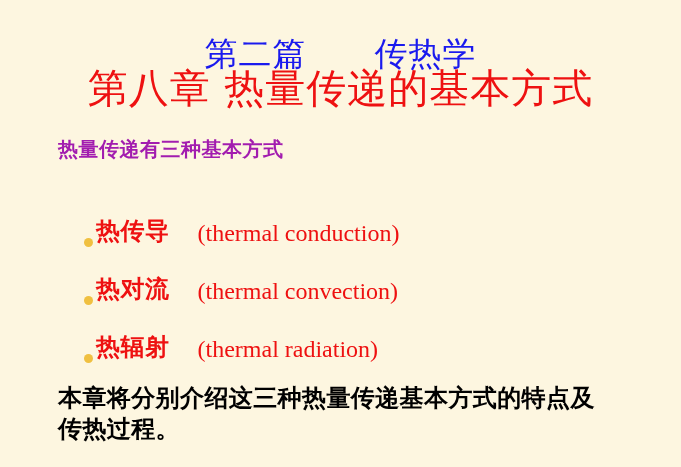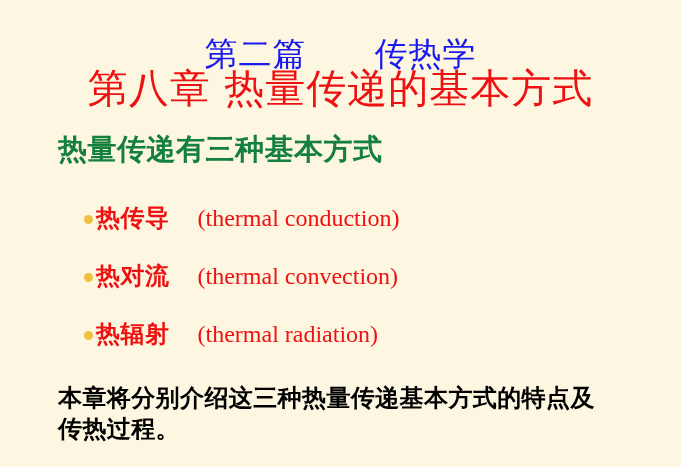--- a/index.html
+++ b/index.html
@@ -47,35 +47,35 @@
     color: #ee1111;
     letter-spacing: 1px;
     line-height: 40px;
     white-space: pre;
   }
   .lead {
     position: absolute;
     left: 58px;
     top: 133px;
     font-family: "DejaVu Serif", "Liberation Serif", serif;
-    font-size: 29px;
+    font-size: 20px;
     font-weight: 700;
-    color: #15803d;
+    color: #a21caf;
     line-height: 32px;
     letter-spacing: 0.5px;
   }
   .bullet-list {
     position: absolute;
     left: 84px;
     top: 189px;
     width: 560px;
   }
   .bullet-row {
     display: flex;
-    align-items: center;
+    align-items: flex-end;
     height: 58px;
   }
   .bullet-dot {
     width: 9px;
     height: 9px;
     border-radius: 50%;
     background: #f0c040;
     flex: 0 0 auto;
     margin-right: 3px;
     margin-top: 3px;

